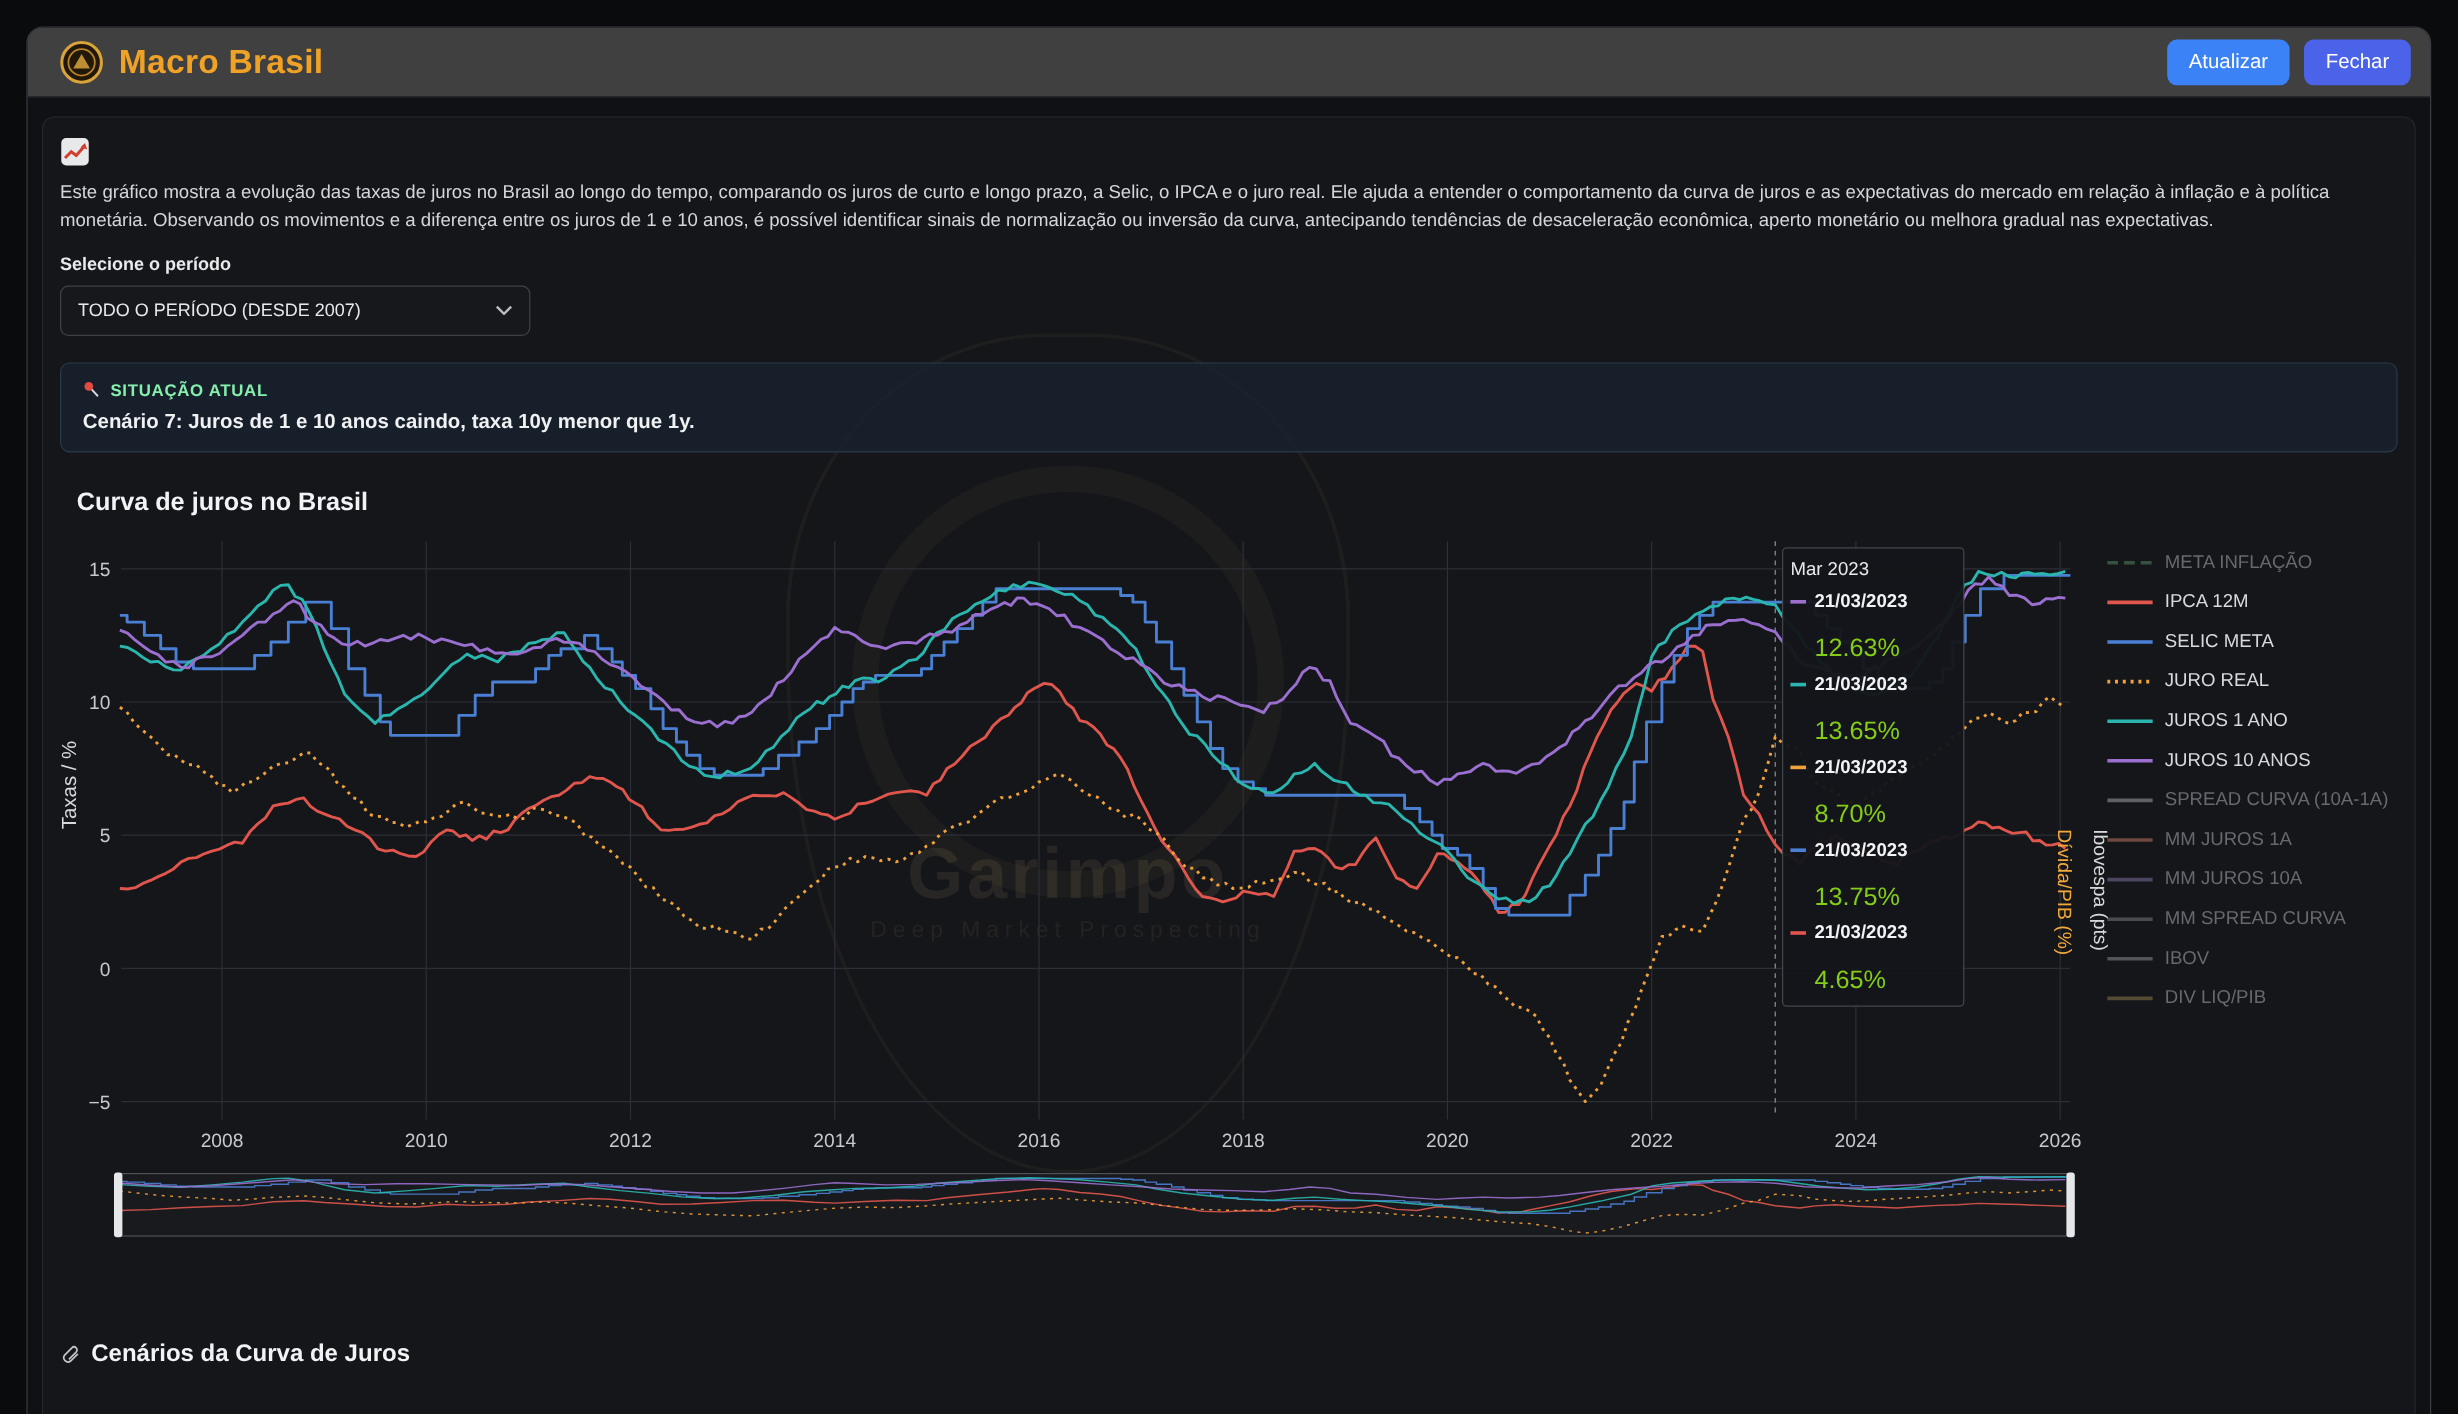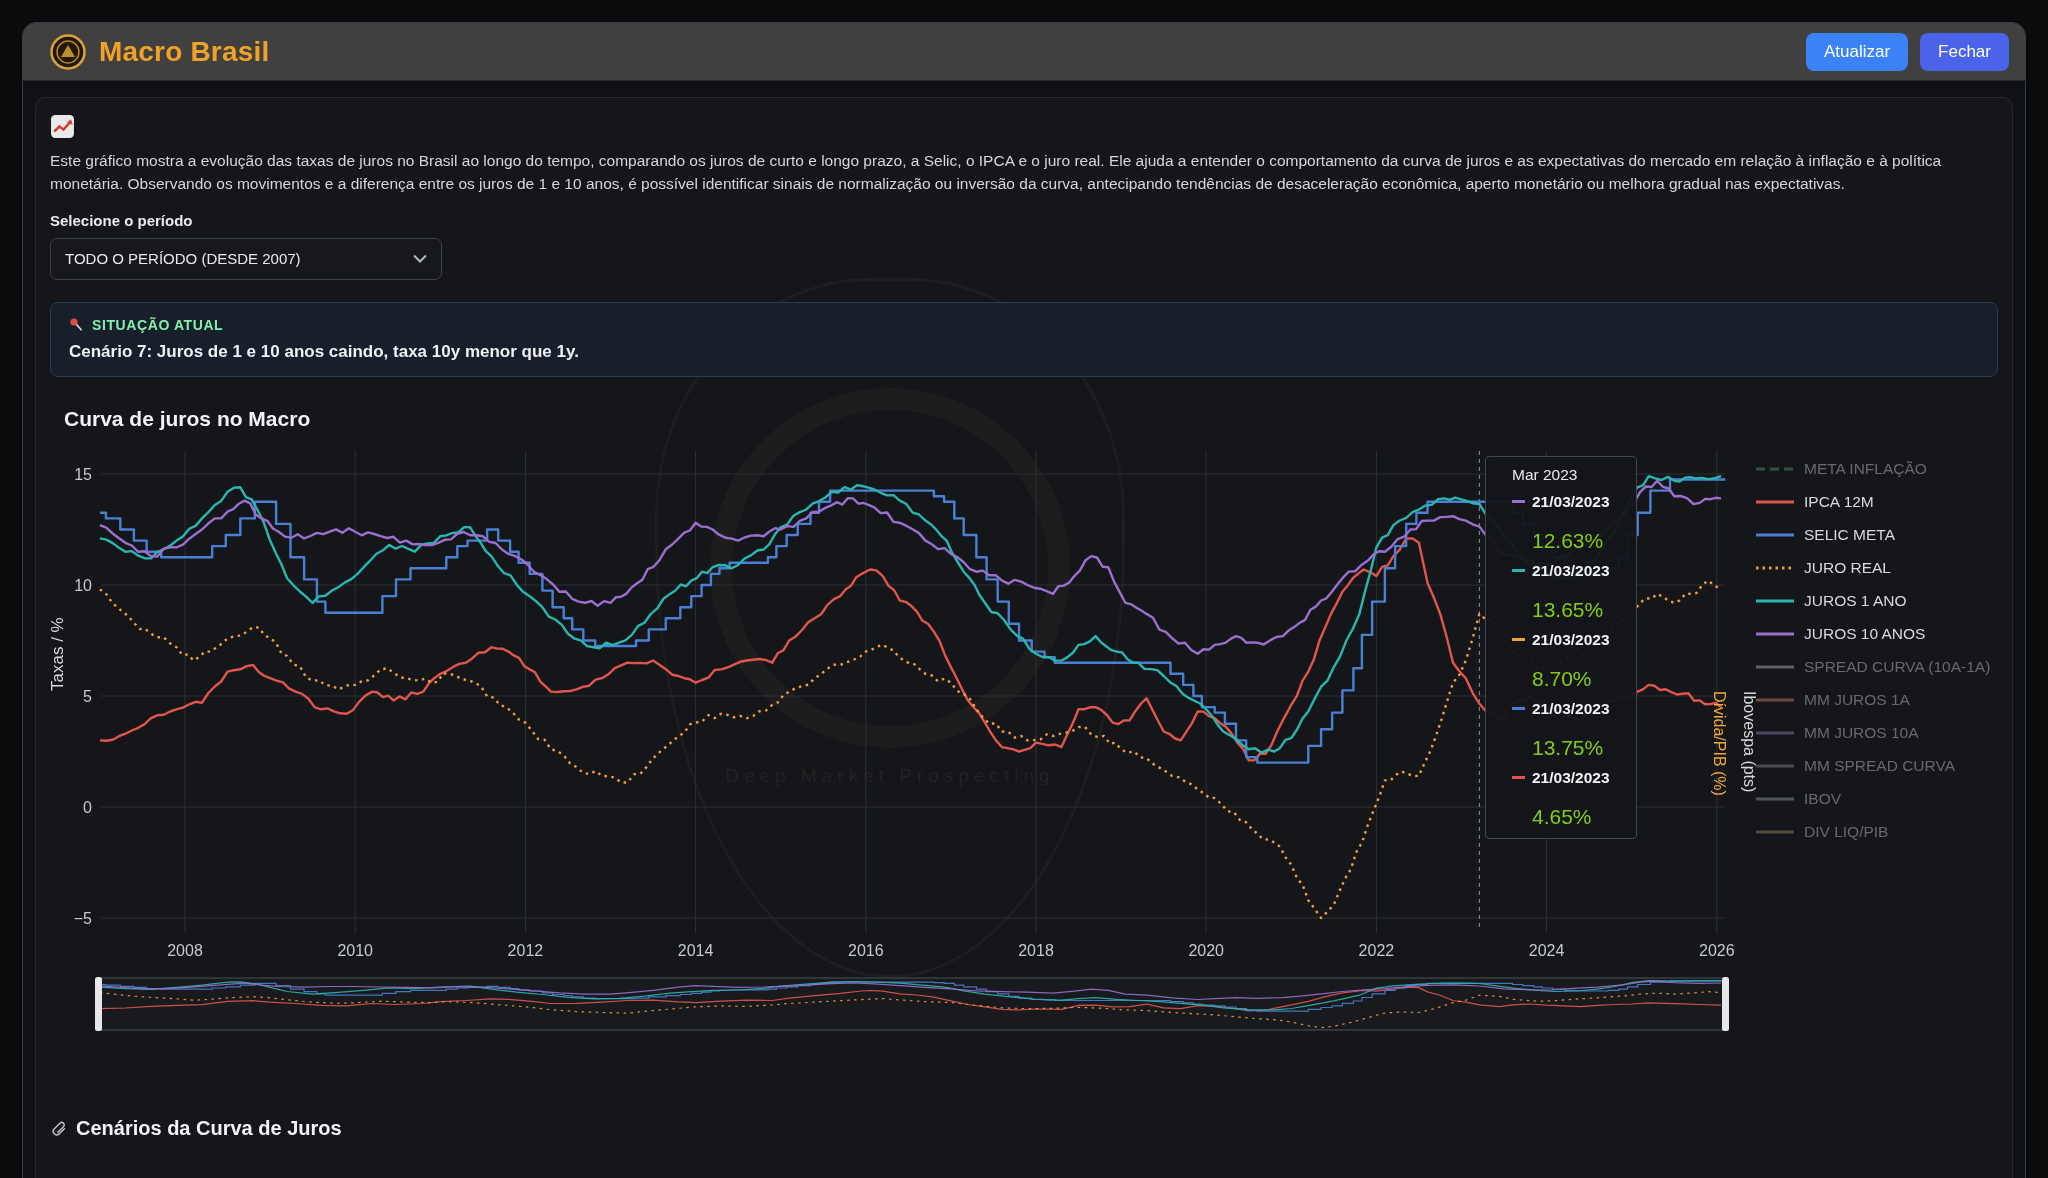--- a/index.html
+++ b/index.html
@@ -55,21 +55,21 @@
   .rot > span { display:block; white-space:nowrap; font-size:16px;
     transform:translate(-50%,-50%) rotate(90deg); }
   .rot-left > span { transform:translate(-50%,-50%) rotate(-90deg); color:#d6d8db; font-size:17px; }
   #legend { position:absolute; left:1706px; top:12px; z-index:2; }
   .lg-item { display:flex; align-items:center; gap:10px; height:33px; cursor:pointer;
     color:#d8dadc; font-size:15.5px; white-space:nowrap; }
   .lg-item.off { color:#67696e; }
   .lg-item.off svg { opacity:.45; }
   #tooltip { position:absolute; left:1435px; top:15px; z-index:3; width:152px;
     background:rgba(20,22,26,.96); border:1px solid #43474e; border-radius:4px;
-    padding:9px 26px; }
+    padding:9px 6px; }
   .tt-title { color:#e8eaec; font-size:15.5px; }
   .tt-e { display:flex; gap:7px; margin-top:9px; }
   .tt-mark { width:13px; height:3px; margin-top:7px; flex:none; }
   .tt-txt b { display:block; color:#f2f3f5; font-size:15.5px; }
   .tt-txt i { display:block; font-style:normal; color:#84cc16; font-size:21px; margin-top:18px; }
   
   .scen-heading { display:flex; align-items:center; gap:9px; color:#f2f3f5; font-size:20px;
     font-weight:bold; margin:64px 0 0 0; }
 </style>
 </head>
@@ -89,20 +89,21 @@
     <div class="spacer"></div>
     <button class="btn btn-refresh">Atualizar</button>
     <button class="btn btn-close">Fechar</button>
   </div>
 
   <div class="card">
 
     <div class="watermark">
       <div class="wm-shield"></div>
       <div class="wm-circle"></div>
+      <div class="wm-title">Garimpo</div>
       <div class="wm-sub">Deep Market Prospecting</div>
     </div>
 
     <div class="page-title">
       <svg width="25" height="25" viewBox="0 0 24 24">
         <rect x="1" y="1" width="22" height="22" rx="4" fill="#e8e9ea"></rect>
         <polyline points="4,17 9,12 13,15 20,7" stroke="#d23f31" stroke-width="2.4" fill="none"></polyline>
         <polygon points="20,5 21.8,10.2 16.4,8.4" fill="#d23f31"></polygon>
       </svg>
     </div>
@@ -121,21 +122,21 @@
       <div class="sit-label">
         <svg width="15" height="15" viewBox="0 0 15 15">
           <circle cx="5" cy="5" r="3.6" fill="#e24b43"></circle>
           <path d="M7.4 7.4 L12.6 13.2" stroke="#d8d9db" stroke-width="1.6"></path>
         </svg>
         <span>SITUAÇÃO ATUAL</span>
       </div>
       <div class="sit-headline">Cenário 7: Juros de 1 e 10 anos caindo, taxa 10y menor que 1y.</div>
     </div>
 
-    <div class="chart-title">Curva de juros no Macro</div>
+    <div class="chart-title">Curva de juros no Brasil</div>
 
     <div class="chart-wrap">
       <div id="chart-svg-host"><svg width="1940" height="600">
             <line class="gl" x1="135.0" y1="10" x2="135.0" y2="492"></line>
             <text class="tk" x="135.0" y="515" text-anchor="middle">2008</text>
             <line class="gl" x1="305.2" y1="10" x2="305.2" y2="492"></line>
             <text class="tk" x="305.2" y="515" text-anchor="middle">2010</text>
             <line class="gl" x1="475.4" y1="10" x2="475.4" y2="492"></line>
             <text class="tk" x="475.4" y="515" text-anchor="middle">2012</text>
             <line class="gl" x1="645.6" y1="10" x2="645.6" y2="492"></line>

